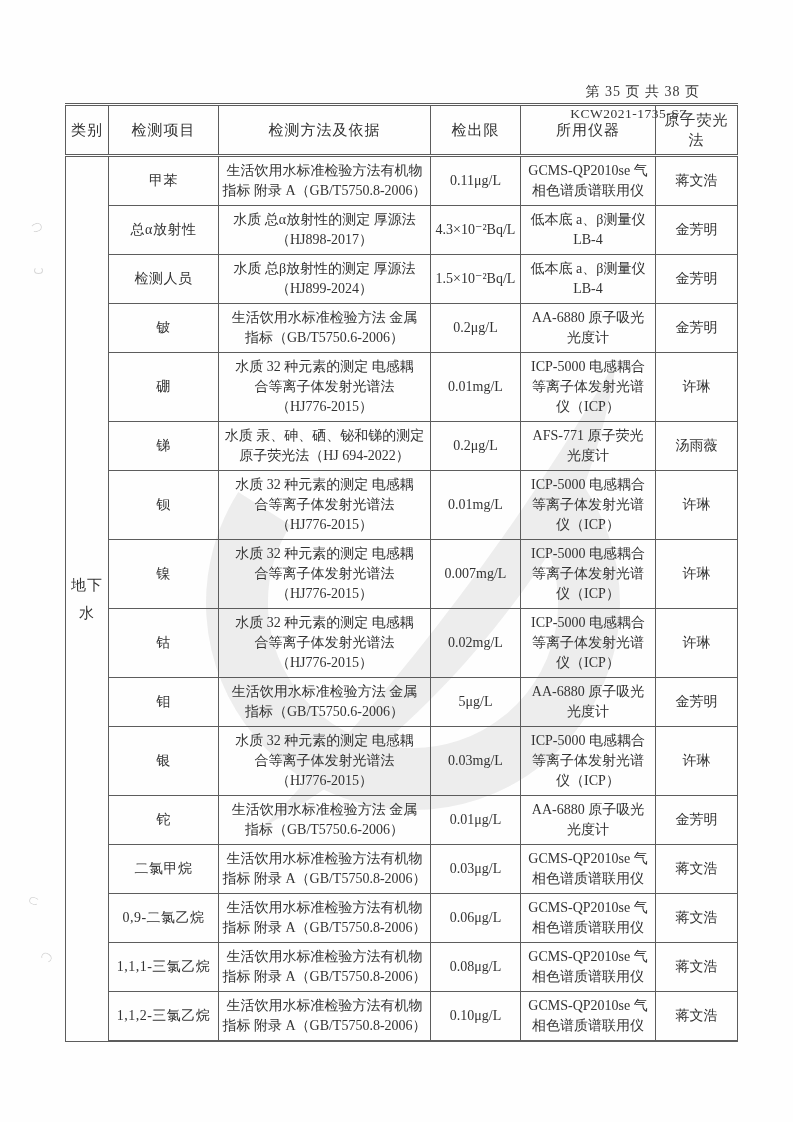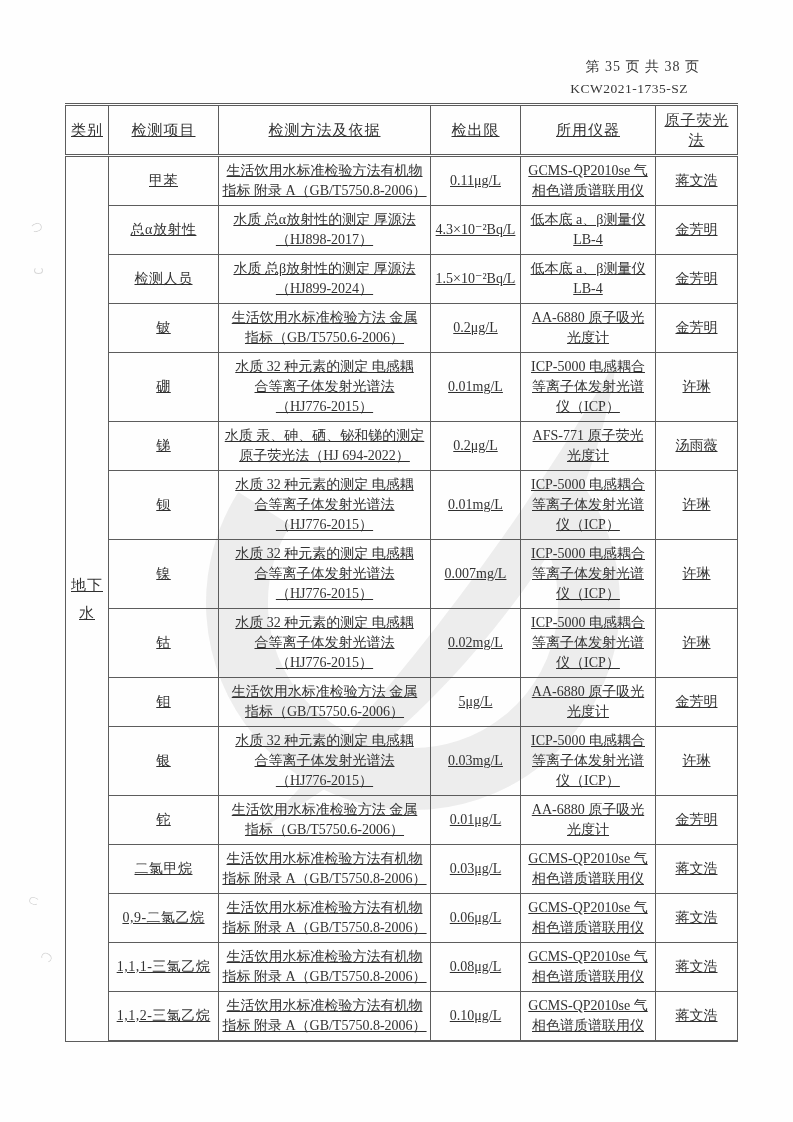--- a/index.html
+++ b/index.html
@@ -14,26 +14,26 @@
   
   .watermark{
     position:absolute;left:145px;top:345px;width:545px;height:505px;
     z-index:0;opacity:.9;pointer-events:none;
   }
   
   .page-header{
     position:absolute;top:58px;right:93px;z-index:2;
     text-align:right;line-height:1.35;
   }
-  .page-num{font-size:14px;letter-spacing:1px;color:#383838;}
+  .page-num{font-size:14px;letter-spacing:1px;color:#383838;margin-top:25px;}
   .doc-num{font-size:13.5px;letter-spacing:.5px;color:#383838;margin-top:3px;margin-right:12px;}
   
   table.report{
     position:absolute;left:65px;top:103px;width:672px;z-index:1;
-    border-collapse:collapse;table-layout:fixed;background:transparent;text-decoration:underline;
+    border-collapse:collapse;table-layout:fixed;background:transparent;
   }
   th,td{
     border:1px solid #5c5c5c;
     text-align:center;vertical-align:middle;
     font-size:14px;font-weight:normal;
     line-height:20px;padding:4px 2px;
     color:#333;
   }
   thead th{
     height:38px;font-size:15px;letter-spacing:1px;

